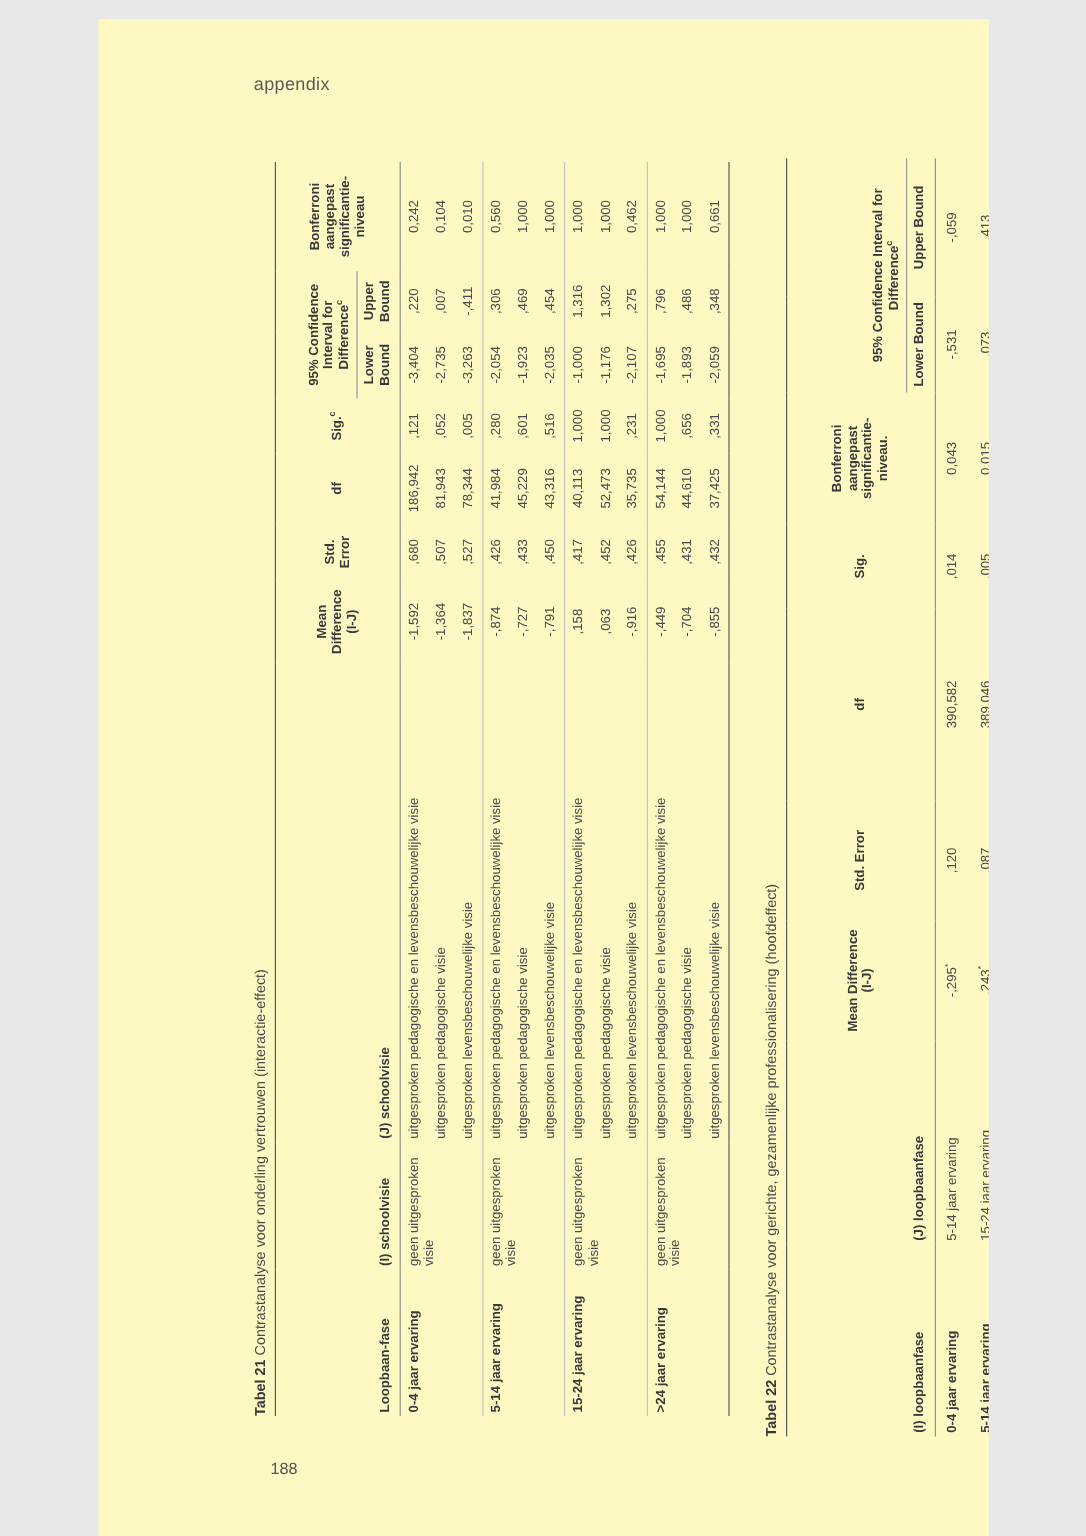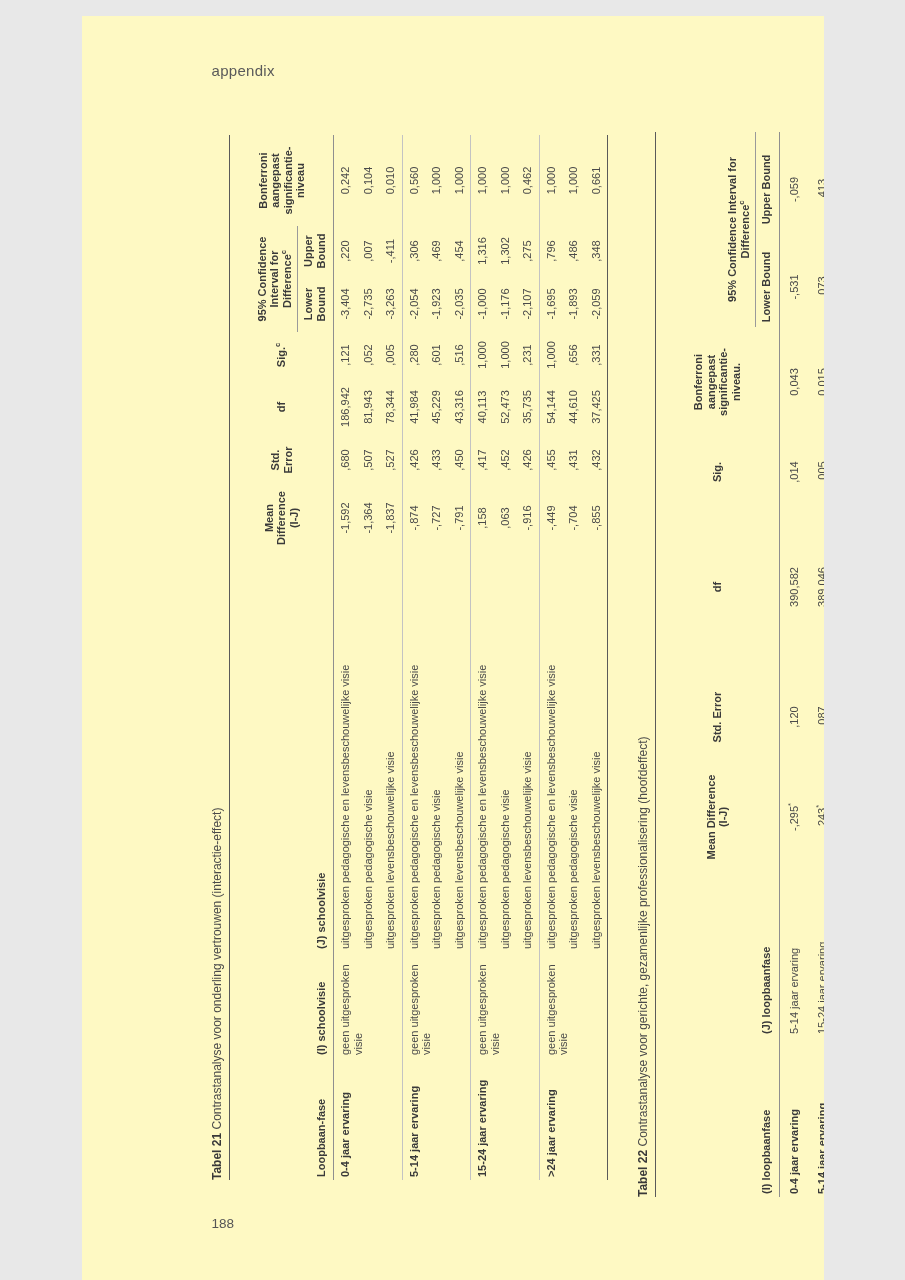--- a/index.html
+++ b/index.html
@@ -5,21 +5,21 @@
   html,body { margin:0; padding:0; background:#e8e8e8; }
   .page {
     position:relative; width:742px; height:1280px; background:#fef9c3;
     font-family:"Liberation Sans","DejaVu Sans",sans-serif; overflow:hidden;
     margin:16px auto;
   }
   .running-header {
     position:absolute; left:130px; top:46px; font-size:15px; color:#5a5a5a; letter-spacing:.3px;
   }
   .page-number {
-    position:absolute; left:130px; top:1200px; font-size:13.5px; color:#555;
+    position:absolute; left:144px; top:1200px; font-size:13.5px; color:#555;
   }
   .rot { position:absolute; transform-origin:0 0; transform:rotate(-90deg); }
   #rot21 { left:128px; top:1164px; width:1045px; }
   #rot22 { left:554px; top:1181px; width:1065px; }
 
   .tbl-title { font-size:12px; color:#4a4a4a; margin:0 0 5px 0; }
   .tbl-title b { color:#383838; }
 
   table.t { border-collapse:collapse; table-layout:fixed; border-top:1.5px solid #5a5a5a; border-bottom:1.5px solid #5a5a5a; }
   #t21 { width:1045px; }

